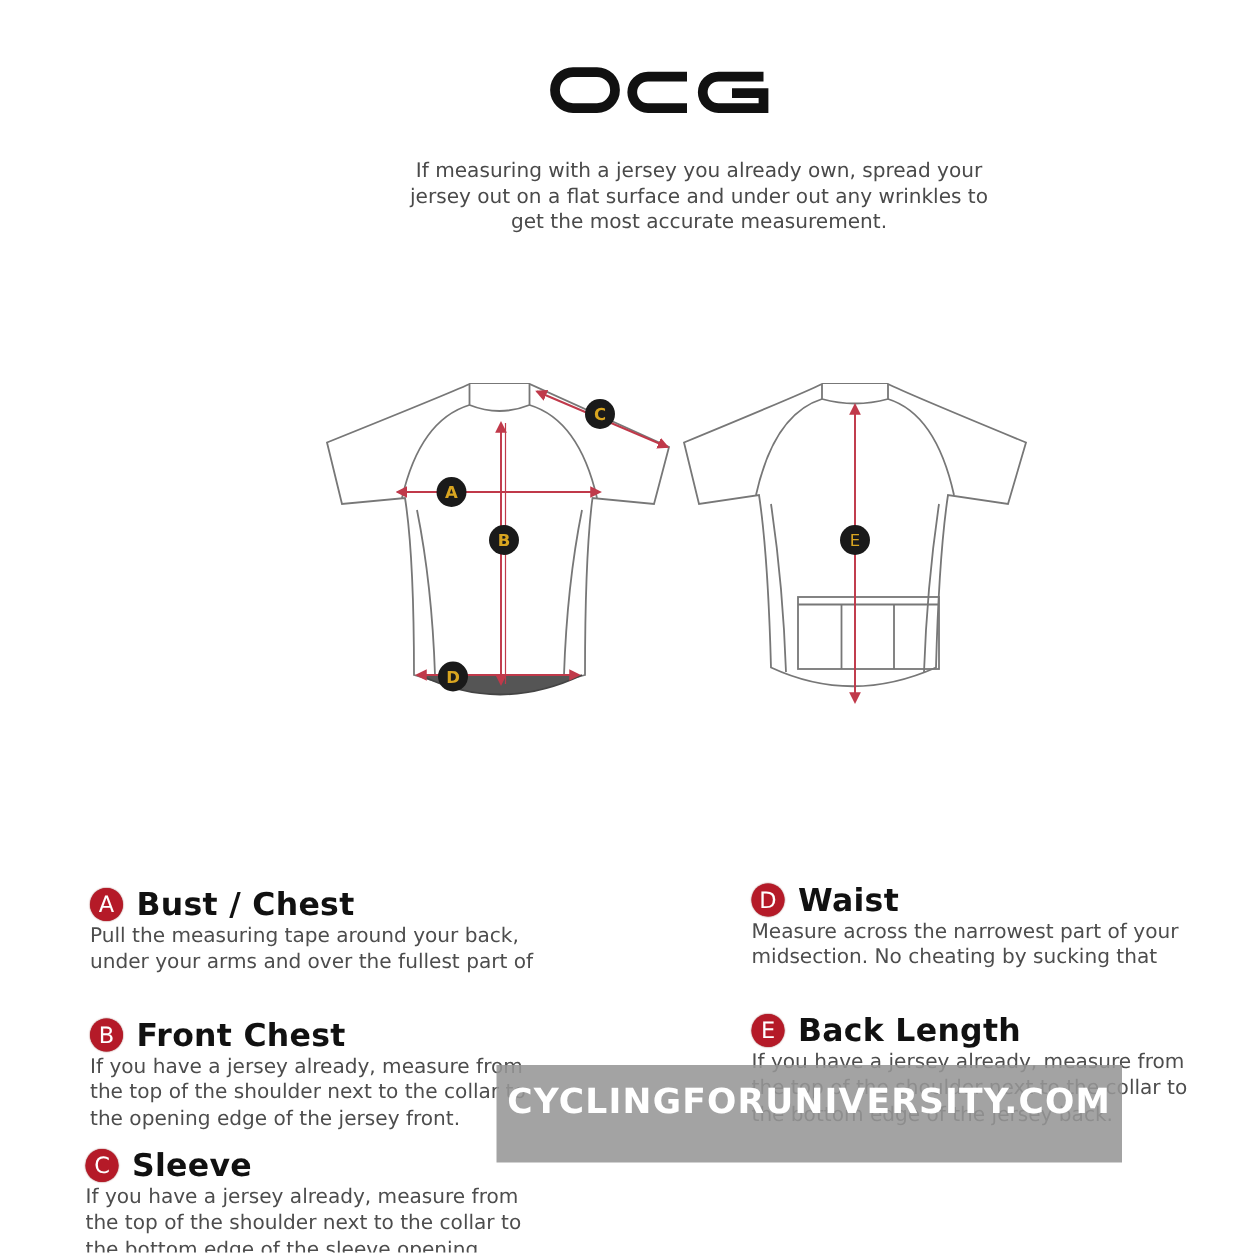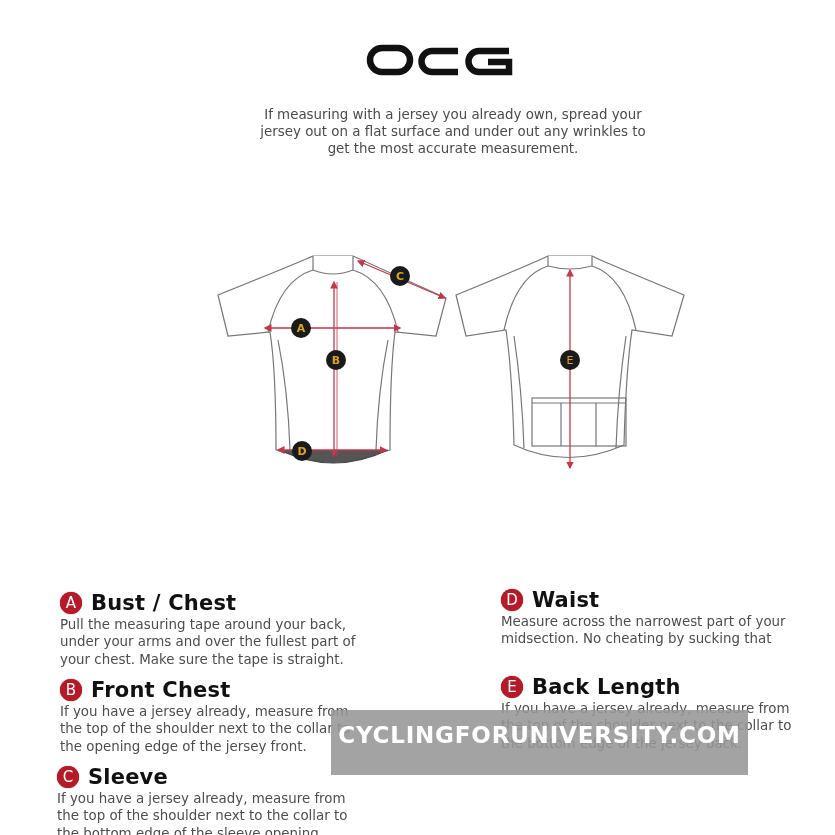--- a/index.html
+++ b/index.html
@@ -1,19 +1,19 @@
 <!DOCTYPE html>
 <html><head>
 <meta charset="utf-8">
 <style>
   html, body { margin: 0; padding: 0; background: #ffffff; }
   body { width: 835px; height: 835px; position: relative; overflow: hidden;
          font-family: "DejaVu Sans", sans-serif; color: #555; }
   .logo { position: absolute; left: 366px; top: 40px; width: 150px; height: 42px; }
-  .intro { position: absolute; left: 233px; top: 106px; width: 440px; text-align: center;
+  .intro { position: absolute; left: 246px; top: 106px; width: 440px; text-align: center;
            font-size: 13.4px; line-height: 17px; color: #4a4a4a; }
   .diagram { position: absolute; left: 210px; top: 240px; width: 490px; height: 240px; }
   .item { position: absolute; }
   .item .head { display: flex; align-items: center; }
   .badge { width: 22px; height: 22px; border-radius: 50%; background: #b51a28;
            color: #fff; font-size: 15px; display: flex; align-items: center;
            justify-content: center; box-shadow: 0 0 1px #700; margin-right: 9px;
            font-family: "DejaVu Sans", sans-serif; }
   .title { font-weight: bold; font-size: 21px; color: #111; letter-spacing: 0.2px; }
   .desc { font-size: 13.4px; line-height: 17.3px; color: #4d4d4d; margin-top: 1px; }
@@ -102,21 +102,20 @@
 </svg>
 
 <div class="item" style="left:60px; top:591px;">
   <div class="head">
     <span class="badge">A</span>
     <span class="title">Bust / Chest</span>
   </div>
   <div class="desc">
     <div>Pull the measuring tape around your back,</div>
     <div>under your arms and over the fullest part of</div>
-    <div>your chest. Make sure the tape is straight.</div>
   </div>
 </div>
 
 <div class="item" style="left:60px; top:678px;">
   <div class="head">
     <span class="badge">B</span>
     <span class="title">Front Chest</span>
   </div>
   <div class="desc">
     <div>If you have a jersey already, measure from</div>

